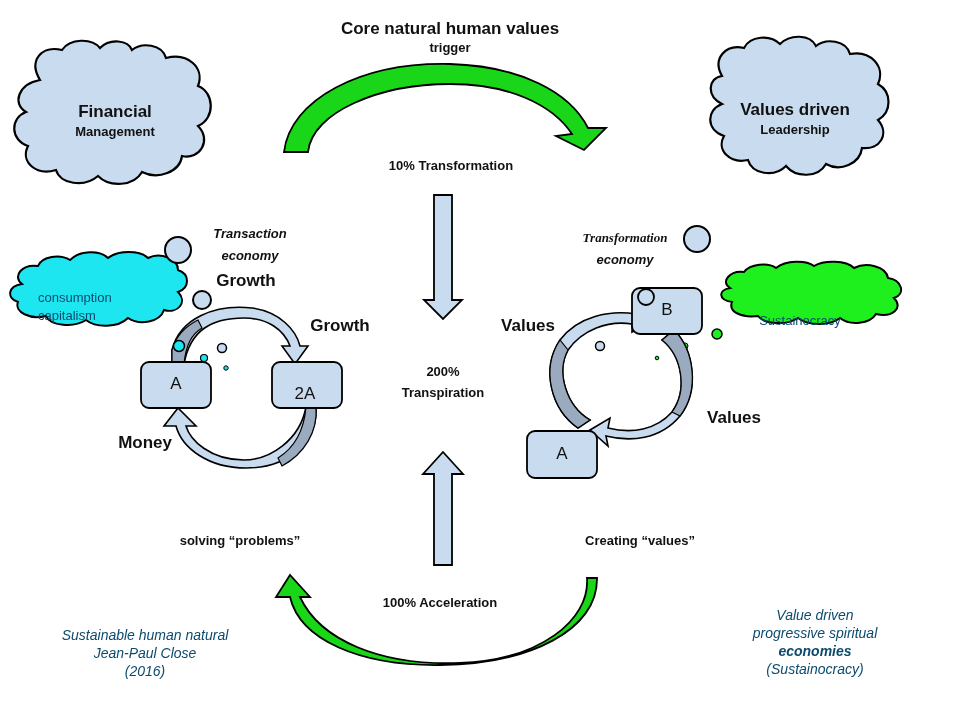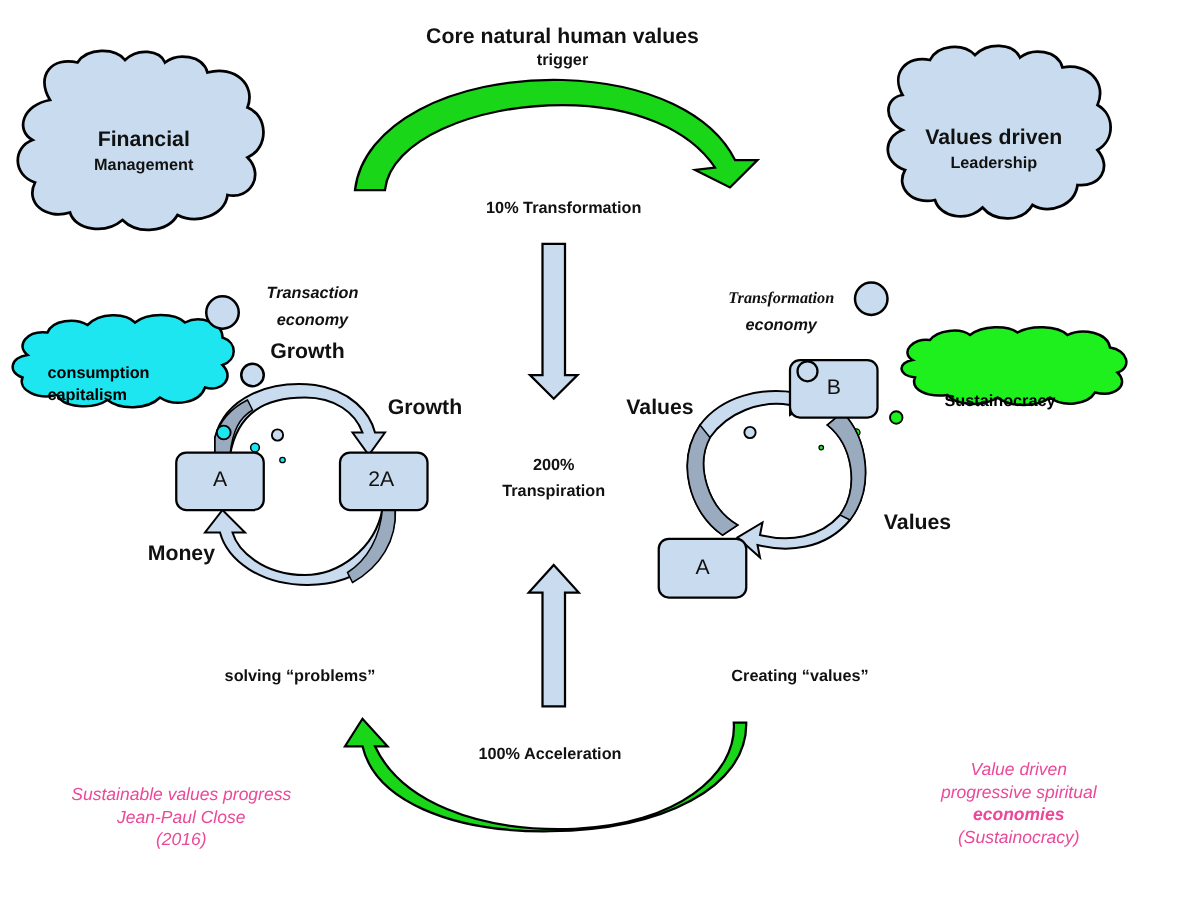--- a/index.html
+++ b/index.html
@@ -3,22 +3,22 @@
 <meta charset="utf-8">
 <style>
   html, body { margin:0; padding:0; background:#ffffff; }
   body { width:960px; height:720px; position:relative; overflow:hidden;
          font-family:"Liberation Sans", sans-serif; color:#111; }
   svg#diagram { position:absolute; left:0; top:0; }
   .txt { position:absolute; text-align:center; white-space:nowrap; line-height:1.2; }
   .reg { font-size:17px; font-weight:bold; }
   .bold { font-size:13px; font-weight:bold; }
   .bi { font-size:13px; font-weight:bold; font-style:italic;margin-top:48px; }
-  .it { font-size:14px; font-style:italic; color:#ec4899; line-height:1.25; }
-  .sm-bold { font-size:13px; font-weight:bold; color:#000000; }
+  .it { font-size:14px; font-style:italic; color:#0c4a6e; line-height:1.25; }
+  .sm-bold { font-size:13px; font-weight:normal; color:#0c4a6e; }
   .box-label { font-size:17px; }
 </style>
 </head>
 <body>
 
 <svg id="diagram" width="960" height="720" viewBox="0 0 960 720">
   <defs>
     <symbol id="cloud" viewBox="0 0 200 140">
       <path d="M30,50 C10,45 8,20 30,18 C35,2 60,0 70,12 C80,0 105,0 112,10 C122,0 145,0 150,14 C170,8 190,20 182,40 C198,48 198,72 182,80 C196,96 184,118 164,114 C160,132 134,138 122,126 C112,140 84,140 76,126 C64,138 36,134 34,118 C12,120 2,100 16,88 C0,78 4,56 30,50 Z"></path>
     </symbol>
@@ -109,34 +109,34 @@
 
 <div class="txt sm-bold" style="left:20px;top:290px;width:120px;text-align:left;padding-left:18px;">consumption</div>
 <div class="txt sm-bold" style="left:20px;top:308px;width:120px;text-align:left;padding-left:18px;">capitalism</div>
 
 <div class="txt sm-bold" style="left:740px;top:290px;width:120px;margin-top:23px;">Sustainocracy</div>
 
 <div class="txt reg" style="left:206px;top:271px;width:80px;">Growth</div>
 <div class="txt reg" style="left:300px;top:316px;width:80px;">Growth</div>
 <div class="txt reg" style="left:92px;top:433px;width:80px;text-align:right;">Money</div>
 <div class="txt box-label" style="left:141px;top:374px;width:70px;">A</div>
-<div class="txt box-label" style="left:272px;top:374px;width:66px;">2A</div>
+<div class="txt box-label" style="left:272px;top:384px;width:66px;">2A</div>
 
 <div class="txt reg" style="left:488px;top:316px;width:80px;">Values</div>
 <div class="txt reg" style="left:694px;top:408px;width:80px;">Values</div>
 <div class="txt box-label" style="left:632px;top:300px;width:70px;">B</div>
 <div class="txt box-label" style="left:527px;top:444px;width:70px;">A</div>
 
 <div class="txt bold" style="left:370px;top:364px;width:146px;">200%</div>
 <div class="txt bold" style="left:370px;top:385px;width:146px;">Transpiration</div>
 
 <div class="txt bold" style="left:140px;top:533px;width:200px;">solving “problems”</div>
 <div class="txt bold" style="left:540px;top:533px;width:200px;">Creating “values”</div>
 <div class="txt bold" style="left:320px;top:595px;width:240px;">100% Acceleration</div>
 
-<div class="txt it" style="left:20px;top:627px;width:250px;">Sustainable values progress</div>
+<div class="txt it" style="left:20px;top:627px;width:250px;">Sustainable human natural</div>
 <div class="txt it" style="left:20px;top:645px;width:250px;">Jean-Paul Close</div>
 <div class="txt it" style="left:20px;top:663px;width:250px;">(2016)</div>
 
 <div class="txt it" style="left:720px;top:607px;width:190px;">Value driven</div>
 <div class="txt it" style="left:720px;top:625px;width:190px;">progressive spiritual</div>
 <div class="txt it" style="left:720px;top:643px;width:190px;font-weight:bold;">economies</div>
 <div class="txt it" style="left:720px;top:661px;width:190px;">(Sustainocracy)</div>
 
 </body></html>

